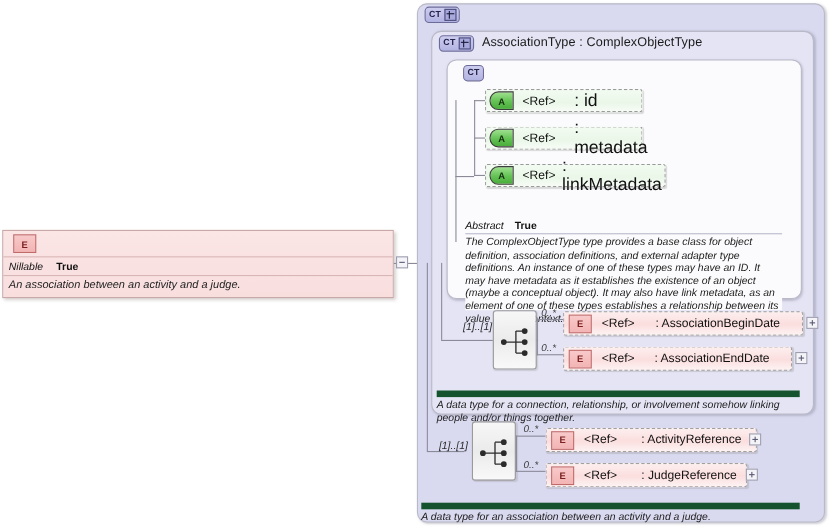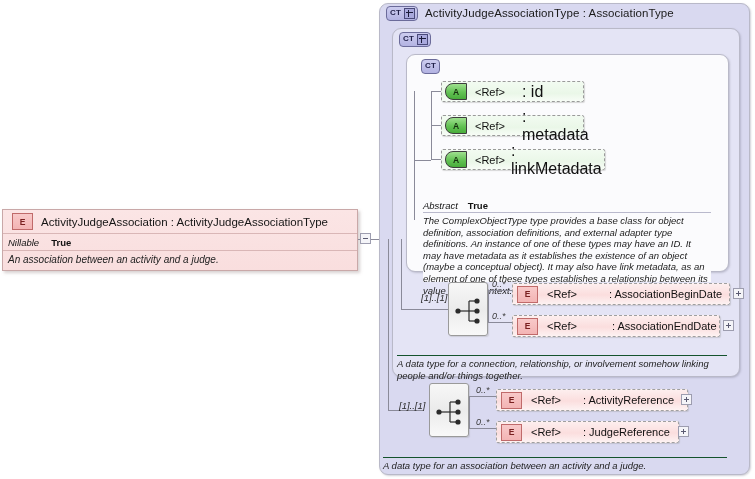--- a/index.html
+++ b/index.html
@@ -203,60 +203,59 @@
   .docblock .ab-text{
     padding-top:2px;
     font-size:9.5px;font-style:italic;color:#222;
     line-height:11.6px;
   }
   .plaindoc{
     position:absolute;
     font-size:9.5px;font-style:italic;color:#222;
     line-height:11.6px;
   }
-  .plaindoc.topline{border-top:1px solid #14532d;padding-top:2px;}
+  .plaindoc.topline{border-top:6px solid #14532d;padding-top:2px;}
 </style>
 </head>
 <body>
 
 <div id="root">
 
   <div class="rootbox" style="left:2px;top:209px;width:356px;height:62px;">
     <div class="rb-head">
       <span class="badge-e">E</span>
-      <span class="rb-title">ActivityJudgeAssociation : ActivityJudgeAssociationType</span>
     </div>
     <div class="rb-prop">
       <span class="k">Nillable</span>
       <span class="v">True</span>
     </div>
     <div class="rb-doc">An association between an activity and a judge.</div>
   </div>
 
   <div class="ln h" style="left:358px;top:239px;width:8px;"></div>
   <div class="expander" style="left:360px;top:233px;"></div>
   <div class="ln h" style="left:371px;top:239px;width:9px;"></div>
 
   <div class="ctpanel panel-l1" style="left:379px;top:3px;width:371px;height:472px;"></div>
 
   <div class="ctheader" style="left:386px;top:5px;height:16px;">
     <span class="badge-ct">
       <span class="ct-txt">CT</span>
       <span class="ct-plus"></span>
     </span>
-    <span class="ctlabel">ActivityJudgeAssociationType : AssociationType</span>
   </div>
 
   <div class="ctpanel panel-l2" style="left:392px;top:28px;width:348px;height:349px;"></div>
 
   <div class="ctheader" style="left:399px;top:31px;height:16px;">
     <span class="badge-ct">
       <span class="ct-txt">CT</span>
       <span class="ct-plus"></span>
     </span>
+    <span class="ctlabel">AssociationType : ComplexObjectType</span>
   </div>
 
   <div class="ctpanel panel-l3" style="left:406px;top:54px;width:323px;height:218px;"></div>
 
   <div class="ctheader" style="left:421px;top:58px;height:16px;">
     <span class="badge-ct" style="background:linear-gradient(180deg,#ccccef 0%,#b3b3e2 100%);">
       <span class="ct-txt">CT</span>
     </span>
   </div>
 
@@ -315,28 +314,28 @@
   <div class="ln v" style="left:488px;top:290px;width:1px;height:20px;"></div>
   <div class="ln h" style="left:488px;top:322px;width:24px;"></div>
   <div class="ln v" style="left:488px;top:309px;width:1px;height:14px;"></div>
 
   <span class="occ" style="left:492px;top:279px;">0..*</span>
   <span class="occ" style="left:492px;top:311px;">0..*</span>
 
   <div class="elem-row" style="left:512px;top:283px;width:218px;">
     <span class="badge-e">E</span>
     <span class="elem-ref">&lt;Ref&gt;</span>
-    <span class="elem-name" style="margin-left:32px;">: AssociationBeginDate</span>
+    <span class="elem-name" style="margin-left:19px;">: AssociationBeginDate</span>
   </div>
   <div class="expander plus" style="left:733px;top:288px;"></div>
 
   <div class="elem-row" style="left:512px;top:315px;width:208px;">
     <span class="badge-e">E</span>
     <span class="elem-ref">&lt;Ref&gt;</span>
-    <span class="elem-name" style="margin-left:35px;">: AssociationEndDate</span>
+    <span class="elem-name" style="margin-left:18px;">: AssociationEndDate</span>
   </div>
   <div class="expander plus" style="left:723px;top:320px;"></div>
 
   <div class="plaindoc topline" style="left:397px;top:355px;width:330px;">A data type for a connection, relationship, or involvement somehow linking people and/or things together.</div>
 
   <div class="ln v" style="left:388px;top:239px;width:1px;height:171px;"></div>
   <div class="ln h" style="left:388px;top:410px;width:34px;"></div>
   <span class="card" style="left:399px;top:400px;">[1]..[1]</span>
 
   <div class="seq" style="left:429px;top:383px;">

